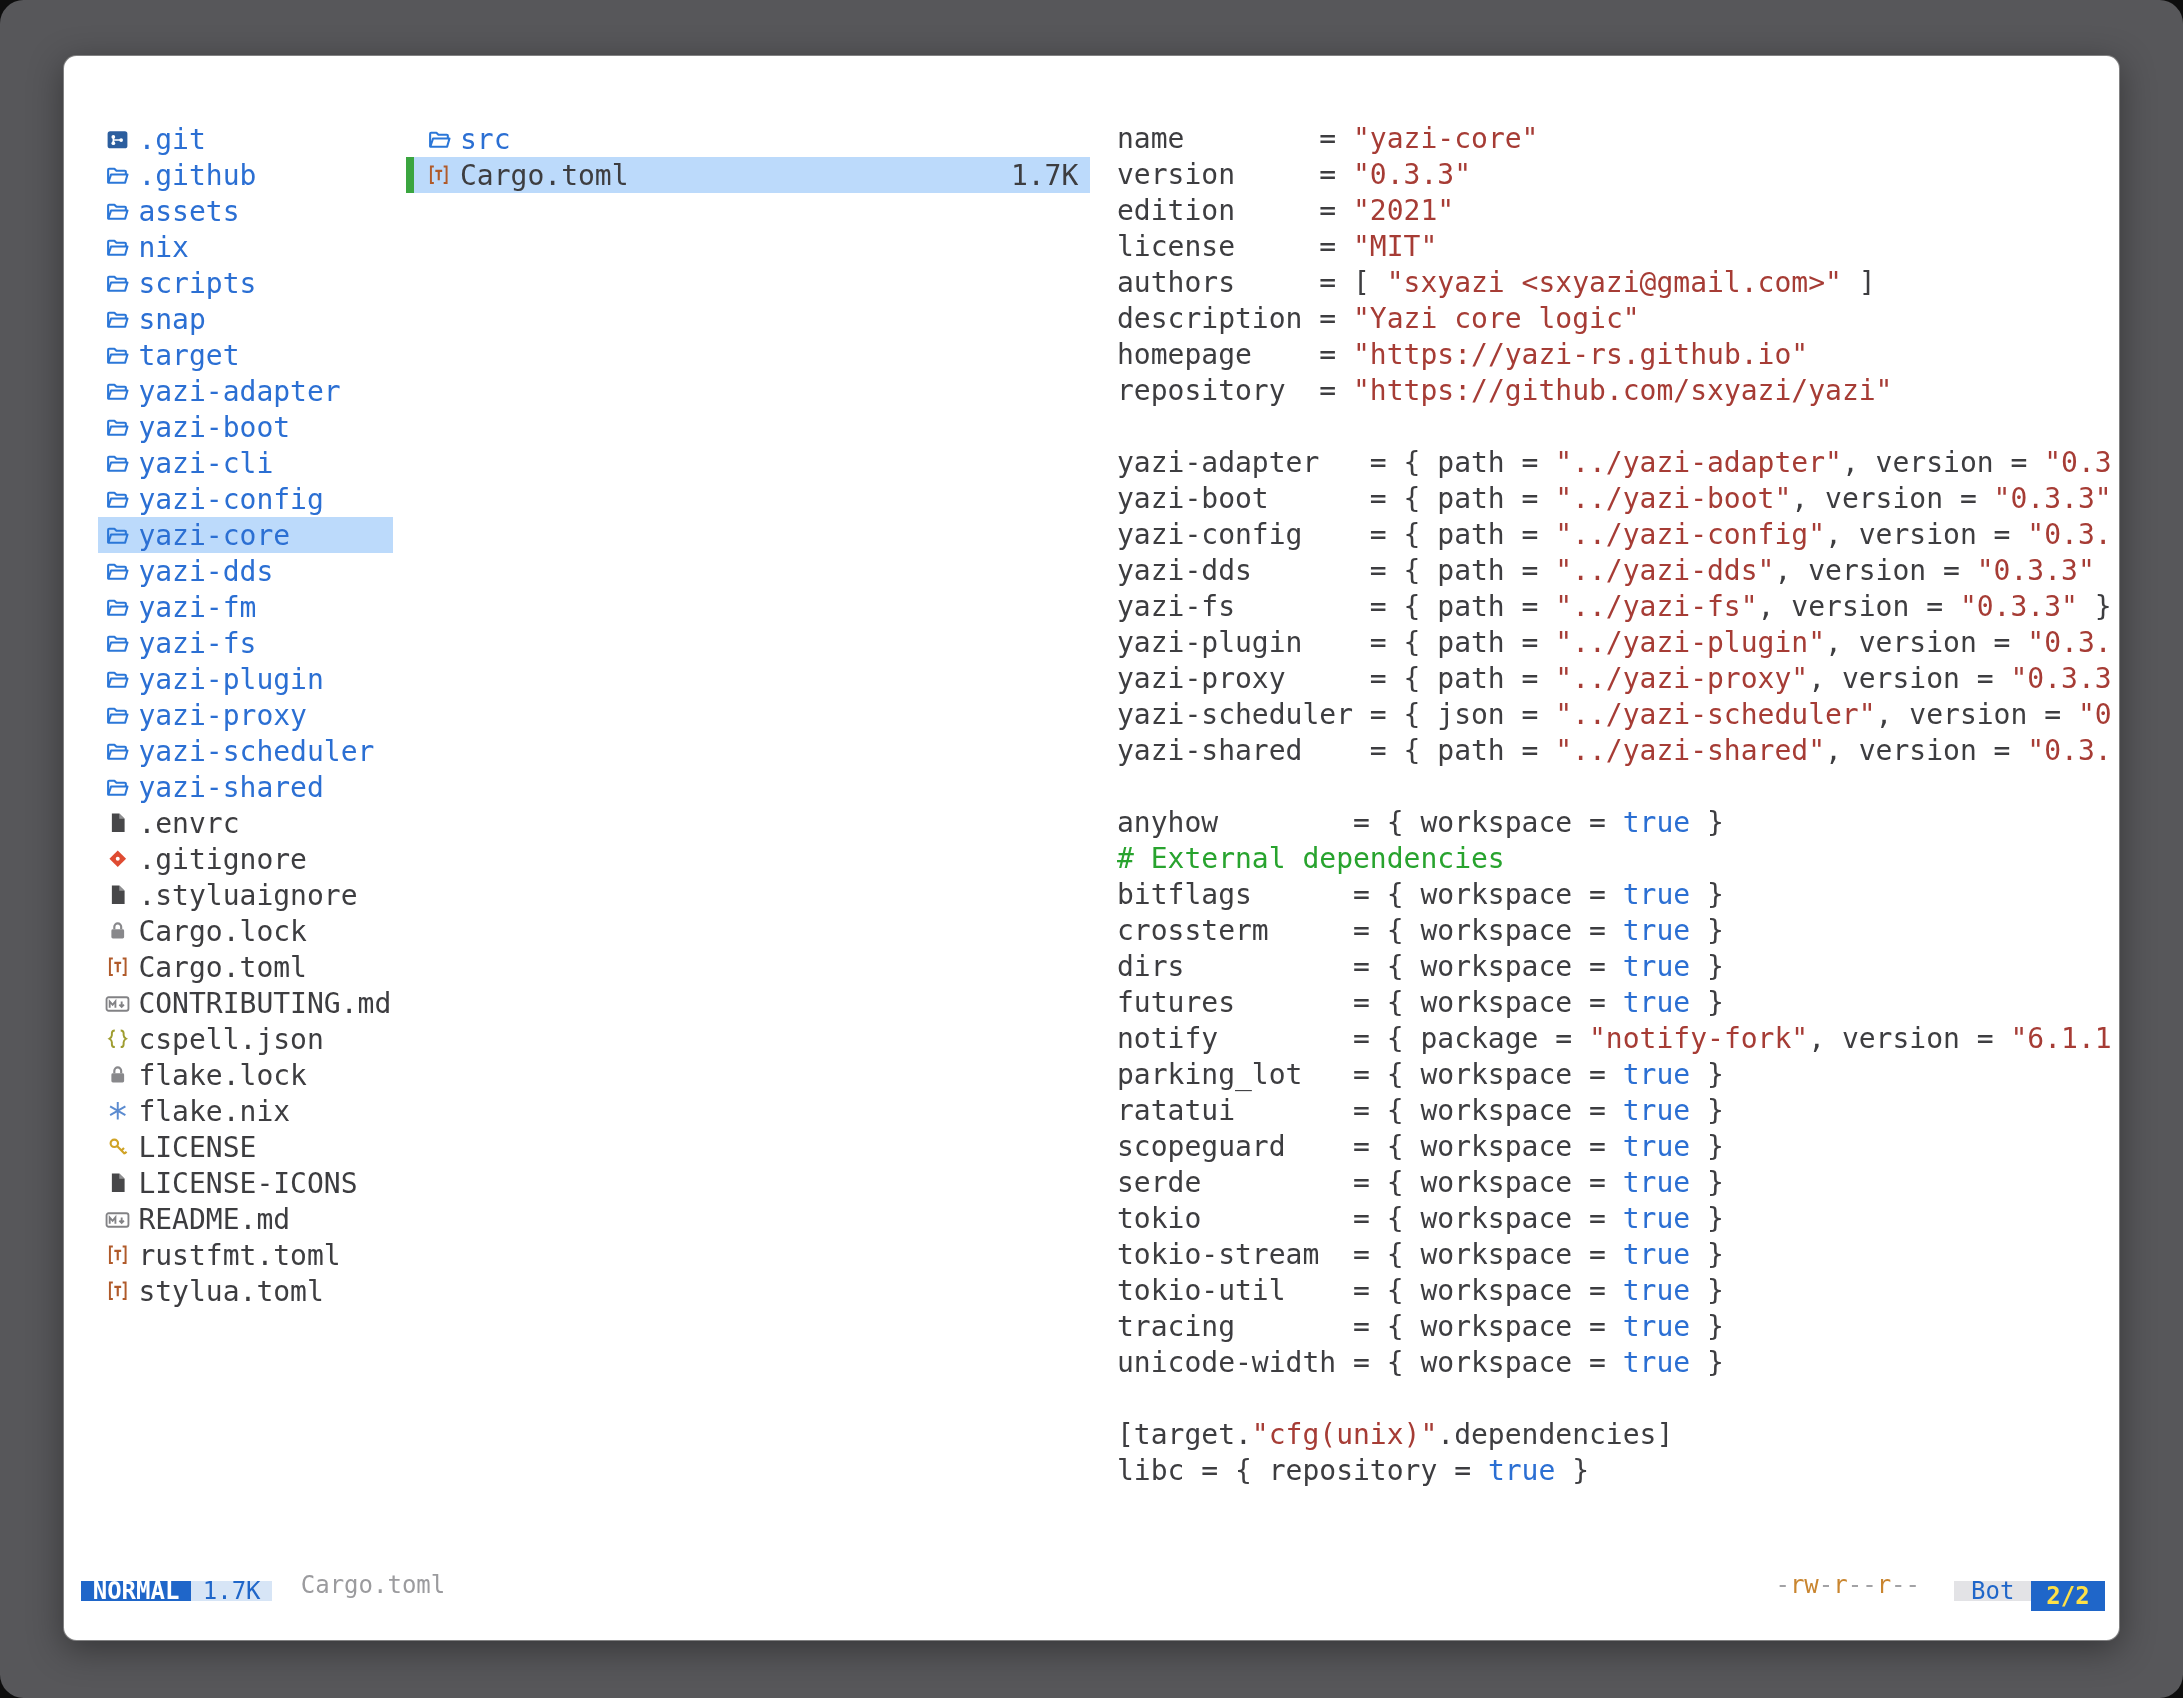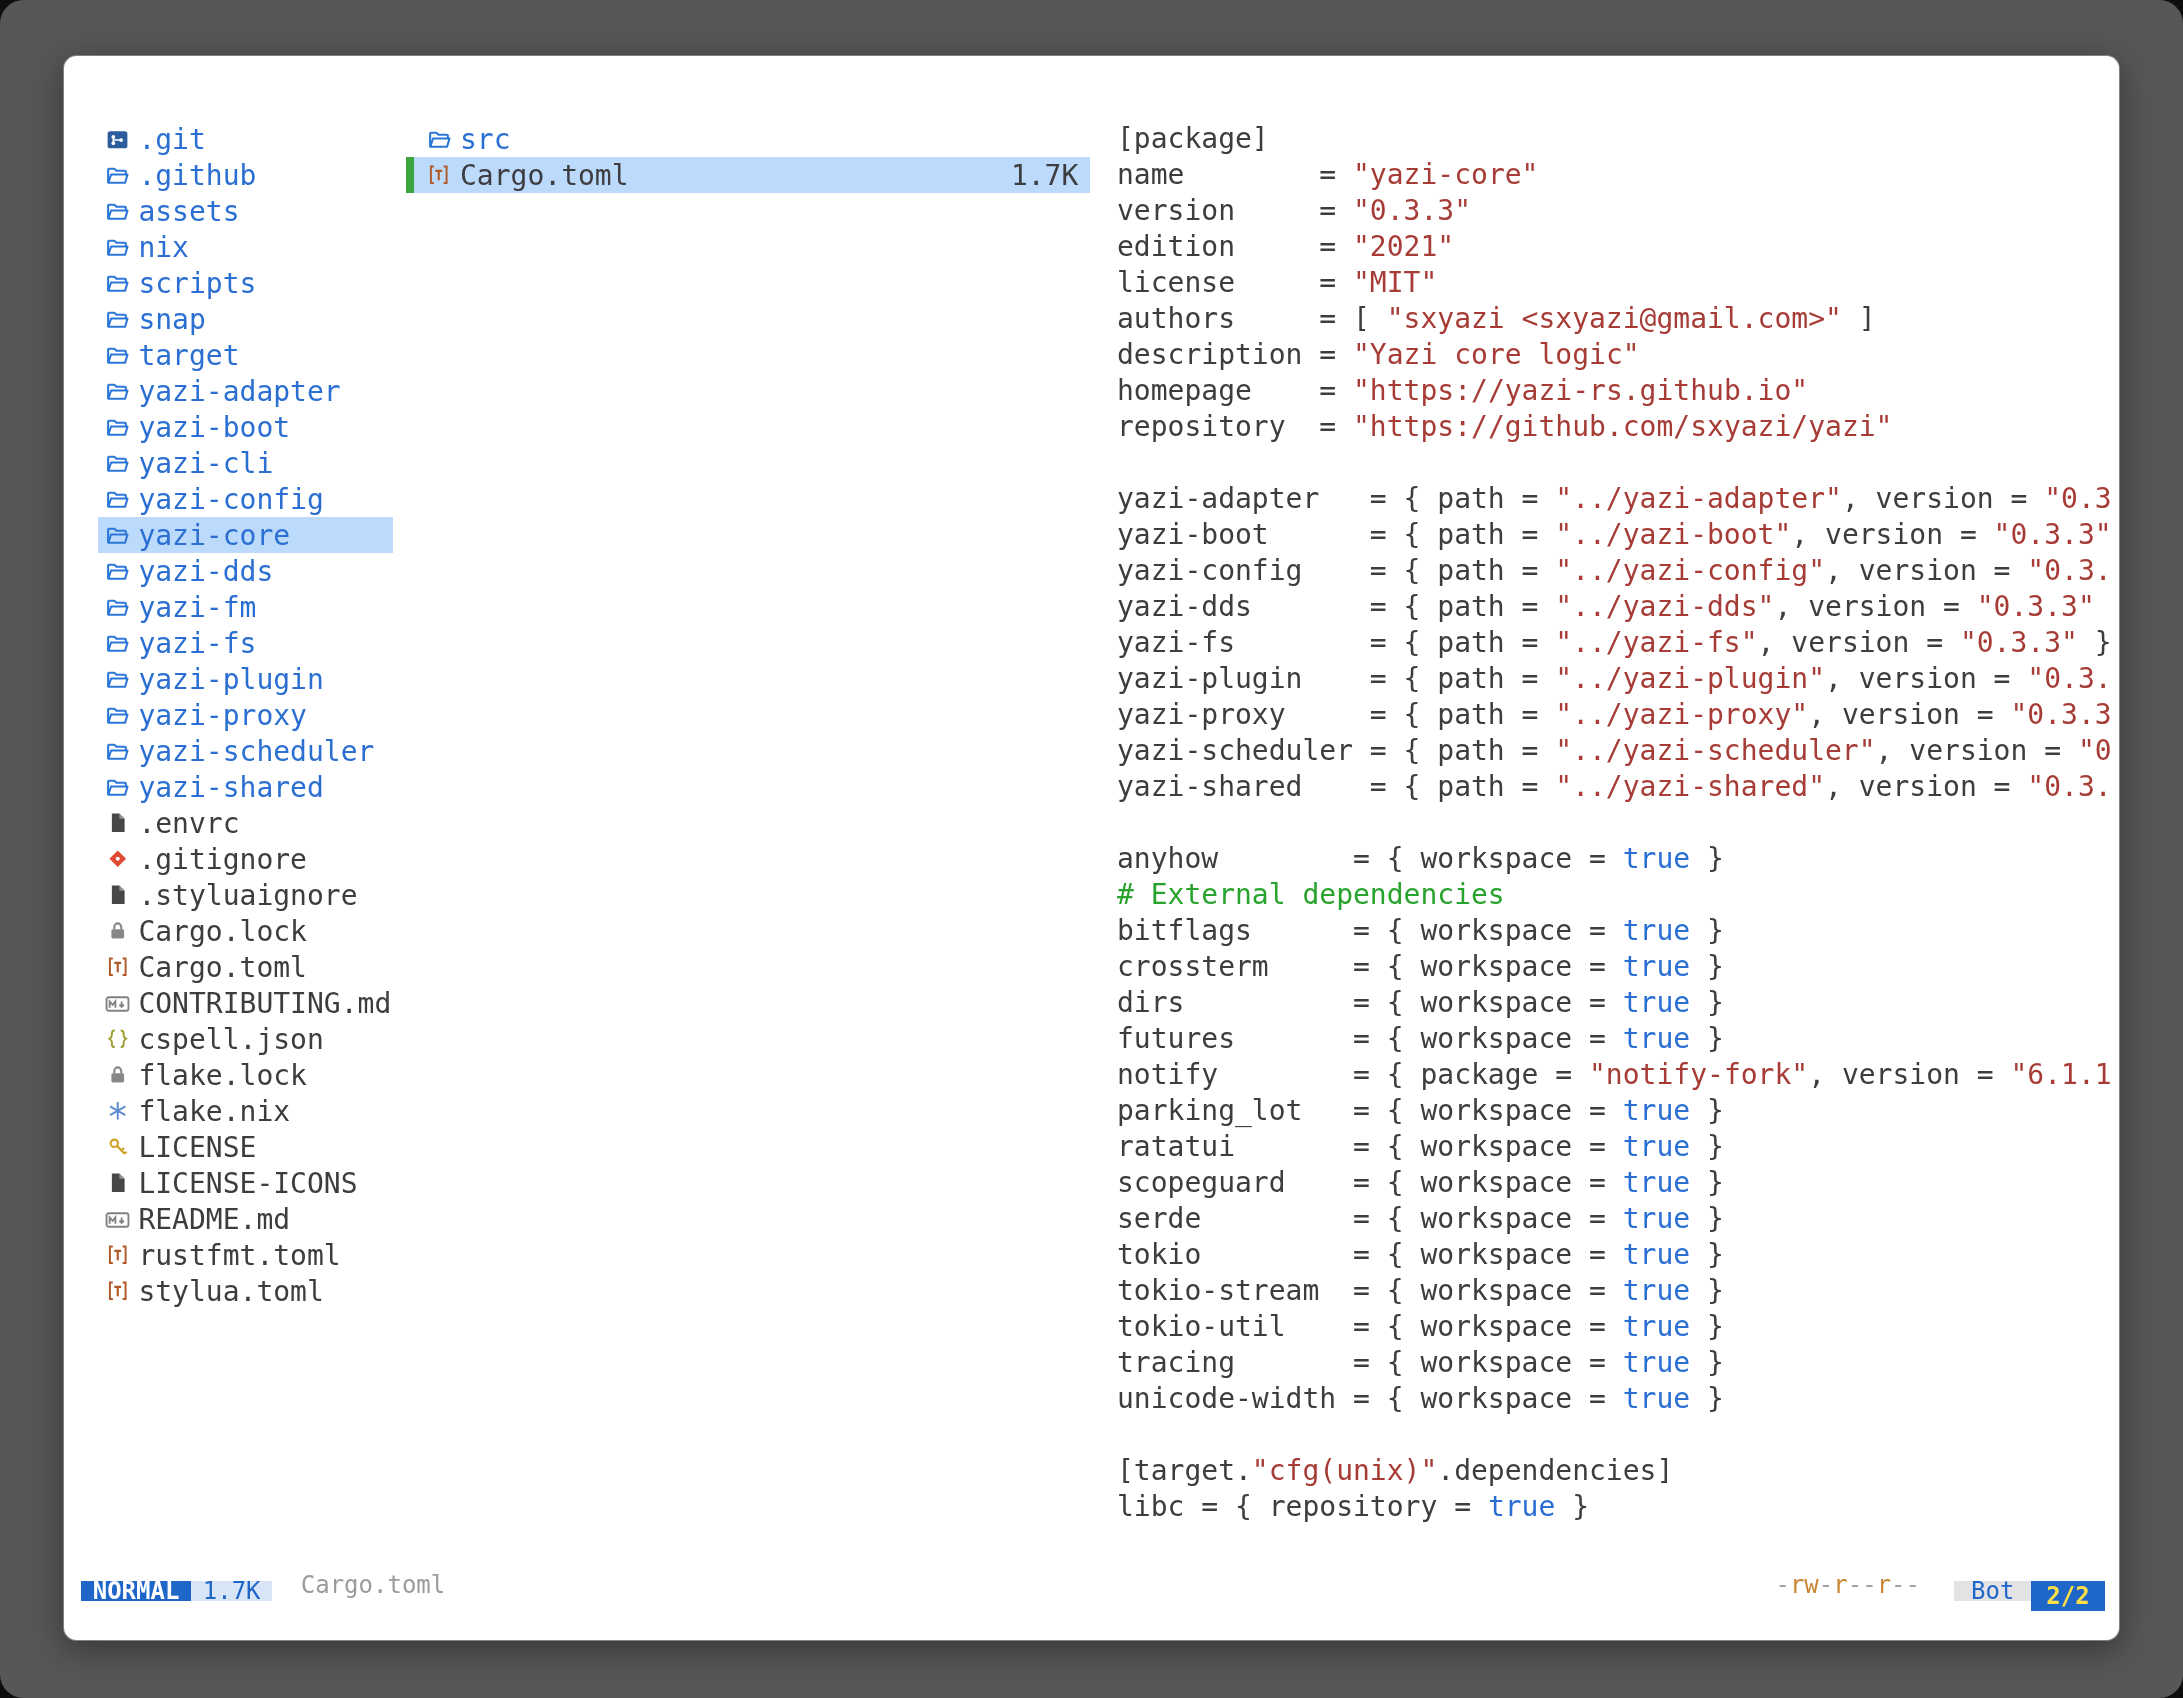--- a/index.html
+++ b/index.html
@@ -411,38 +411,37 @@
               <path d="M7 3.5H4v17h3M17 3.5h3v17h-3" fill="none" stroke="#b05a2a" stroke-width="2"></path>
               <path d="M8.5 8h7M12 8v9.5" fill="none" stroke="#b05a2a" stroke-width="2.2"></path>
             </svg>
           </span>
           <span class="label file">Cargo.toml</span>
           <span class="rsize">1.7K</span>
         </div>
       </div>
 
     <div class="pane pane-preview" id="preview-pane">
-        <div class="pline"><span class="t-d">[package]</span></div>
         <div class="pline"><span class="t-d">name        = </span><span class="t-s">"yazi-core"</span></div>
         <div class="pline"><span class="t-d">version     = </span><span class="t-s">"0.3.3"</span></div>
         <div class="pline"><span class="t-d">edition     = </span><span class="t-s">"2021"</span></div>
         <div class="pline"><span class="t-d">license     = </span><span class="t-s">"MIT"</span></div>
         <div class="pline"><span class="t-d">authors     = [ </span><span class="t-s">"sxyazi &lt;sxyazi@gmail.com&gt;"</span><span class="t-d"> ]</span></div>
         <div class="pline"><span class="t-d">description = </span><span class="t-s">"Yazi core logic"</span></div>
         <div class="pline"><span class="t-d">homepage    = </span><span class="t-s">"https://yazi-rs.github.io"</span></div>
         <div class="pline"><span class="t-d">repository  = </span><span class="t-s">"https://github.com/sxyazi/yazi"</span></div>
         <div class="pline"></div>
         <div class="pline"><span class="t-d">yazi-adapter   = { path = </span><span class="t-s">"../yazi-adapter"</span><span class="t-d">, version = </span><span class="t-s">"0.3</span></div>
         <div class="pline"><span class="t-d">yazi-boot      = { path = </span><span class="t-s">"../yazi-boot"</span><span class="t-d">, version = </span><span class="t-s">"0.3.3"</span></div>
         <div class="pline"><span class="t-d">yazi-config    = { path = </span><span class="t-s">"../yazi-config"</span><span class="t-d">, version = </span><span class="t-s">"0.3.</span></div>
         <div class="pline"><span class="t-d">yazi-dds       = { path = </span><span class="t-s">"../yazi-dds"</span><span class="t-d">, version = </span><span class="t-s">"0.3.3"</span></div>
         <div class="pline"><span class="t-d">yazi-fs        = { path = </span><span class="t-s">"../yazi-fs"</span><span class="t-d">, version = </span><span class="t-s">"0.3.3"</span><span class="t-d"> }</span></div>
         <div class="pline"><span class="t-d">yazi-plugin    = { path = </span><span class="t-s">"../yazi-plugin"</span><span class="t-d">, version = </span><span class="t-s">"0.3.</span></div>
         <div class="pline"><span class="t-d">yazi-proxy     = { path = </span><span class="t-s">"../yazi-proxy"</span><span class="t-d">, version = </span><span class="t-s">"0.3.3</span></div>
-        <div class="pline"><span class="t-d">yazi-scheduler = { path = </span><span class="t-s">"../yazi-scheduler"</span><span class="t-d">, version = </span><span class="t-s">"0</span></div>
+        <div class="pline"><span class="t-d">yazi-scheduler = { json = </span><span class="t-s">"../yazi-scheduler"</span><span class="t-d">, version = </span><span class="t-s">"0</span></div>
         <div class="pline"><span class="t-d">yazi-shared    = { path = </span><span class="t-s">"../yazi-shared"</span><span class="t-d">, version = </span><span class="t-s">"0.3.</span></div>
         <div class="pline"></div>
         <div class="pline"><span class="t-d">anyhow        = { workspace = </span><span class="t-b">true</span><span class="t-d"> }</span></div>
         <div class="pline"><span class="t-c"># External dependencies</span></div>
         <div class="pline"><span class="t-d">bitflags      = { workspace = </span><span class="t-b">true</span><span class="t-d"> }</span></div>
         <div class="pline"><span class="t-d">crossterm     = { workspace = </span><span class="t-b">true</span><span class="t-d"> }</span></div>
         <div class="pline"><span class="t-d">dirs          = { workspace = </span><span class="t-b">true</span><span class="t-d"> }</span></div>
         <div class="pline"><span class="t-d">futures       = { workspace = </span><span class="t-b">true</span><span class="t-d"> }</span></div>
         <div class="pline"><span class="t-d">notify        = { package = </span><span class="t-s">"notify-fork"</span><span class="t-d">, version = </span><span class="t-s">"6.1.1</span></div>
         <div class="pline"><span class="t-d">parking_lot   = { workspace = </span><span class="t-b">true</span><span class="t-d"> }</span></div>

